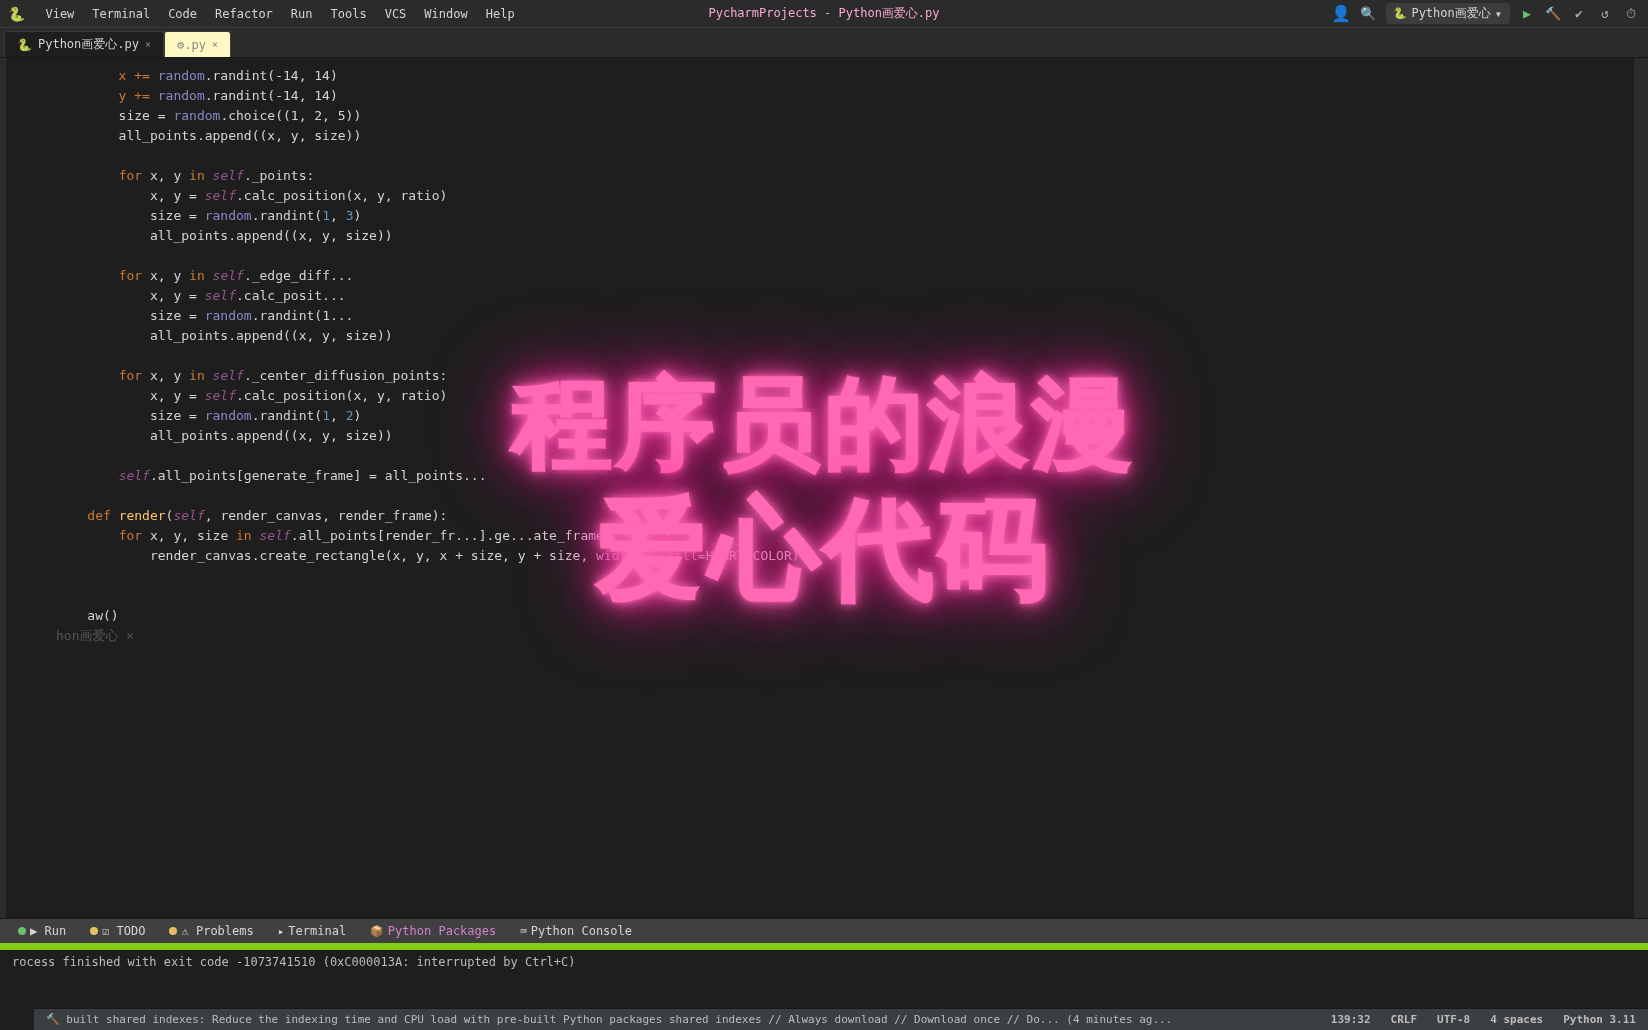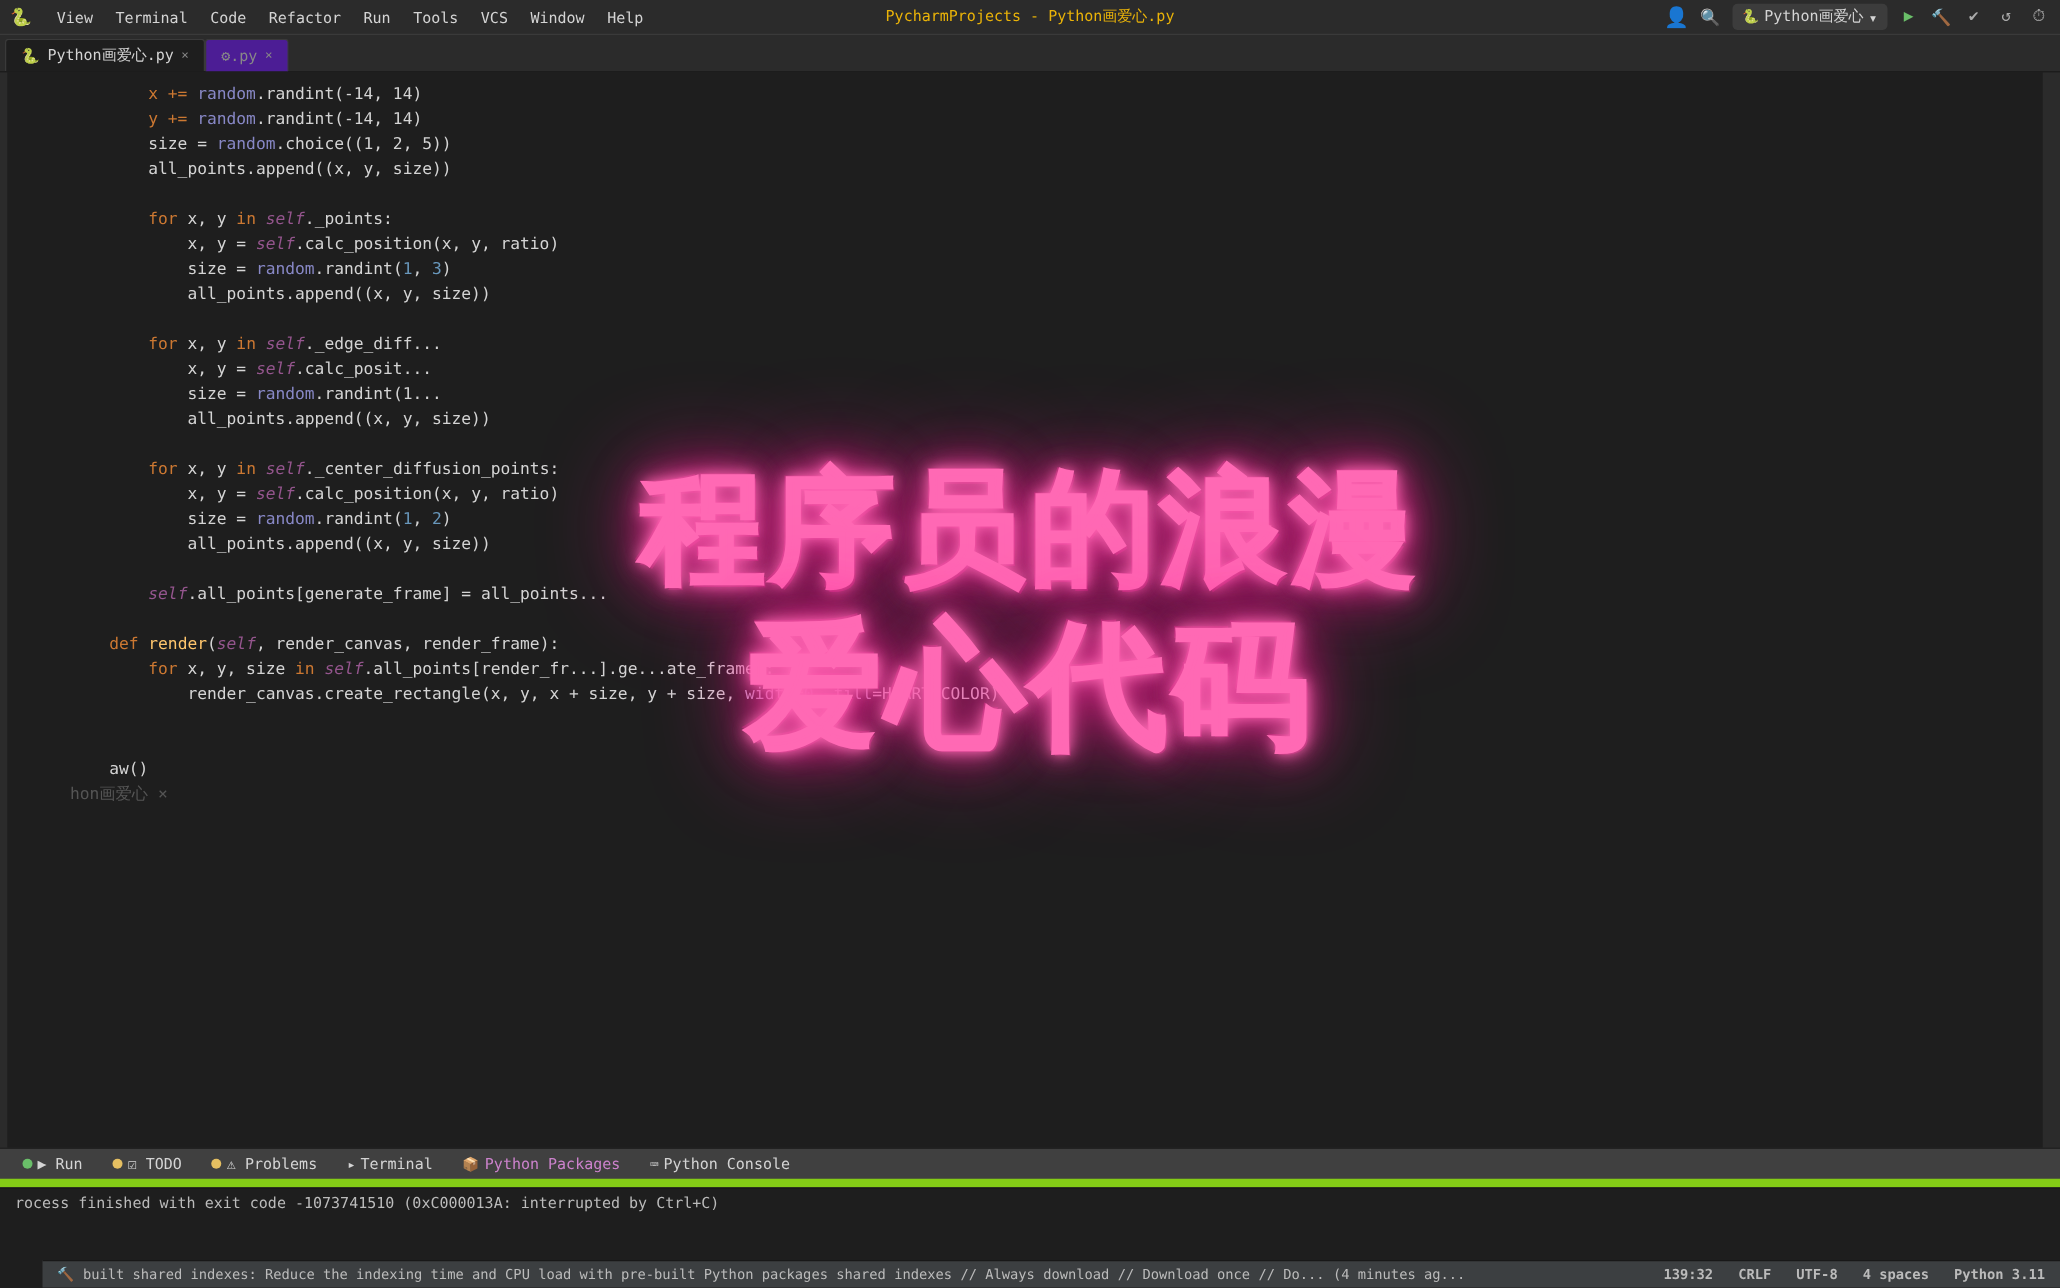--- a/index.html
+++ b/index.html
@@ -33,21 +33,21 @@
     }
     .menu-item {
       padding: 2px 8px;
       font-size: 12px;
       color: #d4d4d4;
       cursor: pointer;
       border-radius: 3px;
     }
     #titlebar-title {
       font-size: 12px;
-      color: #eab308;
+      color: #f9a8d4;
       position: absolute;
       left: 50%;
       transform: translateX(-50%);
     }
     #titlebar-right {
       display: flex;
       align-items: center;
       gap: 8px;
     }
     #run-config {
@@ -305,21 +305,21 @@
     <span class="toolbar-icon icon-gray">⏱</span>
   </div>
 </div>
 
 <div id="tabbar">
   <div class="tab">
     <span>🐍</span>
     <span style="font-size:12px;">Python画爱心.py</span>
     <span class="tab-close">×</span>
   </div>
-  <div class="tab" style="background:#4c1d95;color:#888;">
+  <div class="tab" style="background:#fef9c3;color:#888;">
     <span style="font-size:12px;">⚙.py</span>
     <span class="tab-close">×</span>
   </div>
 </div>
 
 <div id="editor-container" style="height: calc(1030px - 28px - 30px - 32px - 26px - 22px - 32px); position:relative;">
 
   <div id="gutter"></div>
 
   <div id="editor">

